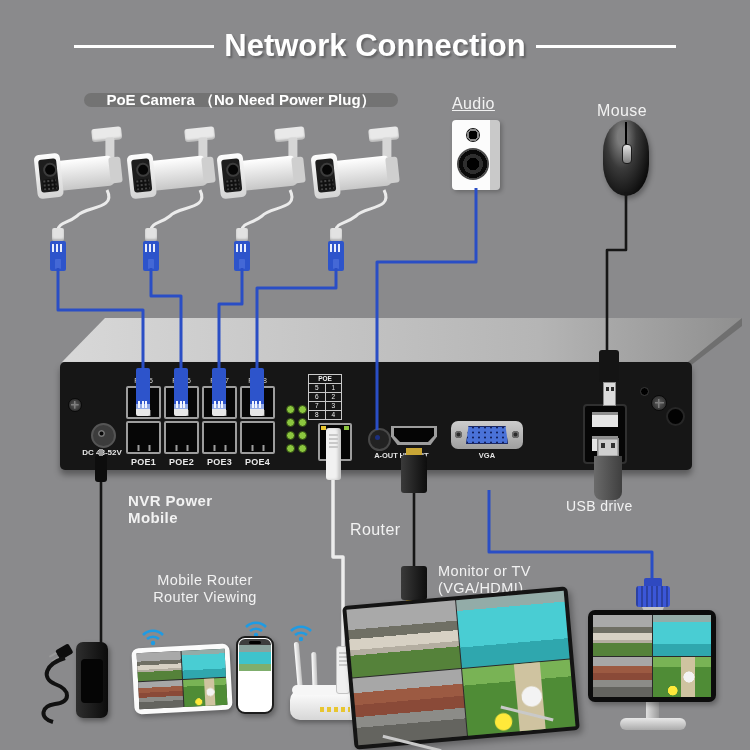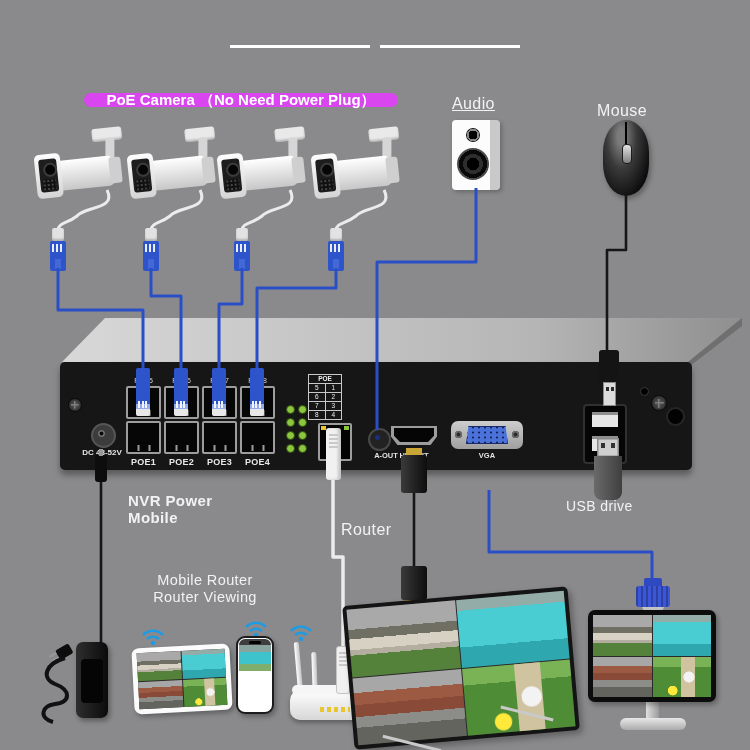--- a/index.html
+++ b/index.html
@@ -7,21 +7,21 @@
          font-family:"Liberation Sans",sans-serif;color:#f2f2f2;}
   .abs{position:absolute;}
   .lbl{position:absolute;color:#f2f2f2;letter-spacing:.4px;}
 
   
   #titlebar{left:0;top:24px;width:750px;height:44px;display:flex;align-items:center;justify-content:center;gap:10px;}
   .trule{width:140px;height:3px;background:#fff;}
   #title{font-size:31px;font-weight:bold;color:#fff;text-shadow:2px 2px 2px rgba(0,0,0,.28);white-space:nowrap;}
 
   
-  #banner{left:84px;top:93px;width:314px;height:14px;background:#d946ef;border-radius:16px;
+  #banner{left:84px;top:93px;width:314px;height:14px;background:#737373;border-radius:16px;
           display:flex;align-items:center;justify-content:center;font-size:15px;font-weight:bold;color:#fff;}
 
   
   .cam{position:absolute;top:126px;width:105px;height:120px;}
   .cam .unit{position:absolute;inset:0;transform:rotate(-6deg);}
   .cam-plate{position:absolute;left:62px;top:4px;width:30px;height:13px;background:#e9e9e9;border-radius:3px;
              box-shadow:inset 0 -2px 2px rgba(0,0,0,.2);}
   .cam-arm{position:absolute;left:74px;top:14px;width:9px;height:26px;background:#d6d6d6;border-radius:2px;transform:rotate(6deg);}
   .cam-barrel{position:absolute;left:16px;top:32px;width:64px;height:30px;border-radius:5px;
               background:linear-gradient(180deg,#ffffff,#c7c7c7);}
@@ -170,36 +170,41 @@
   #brick::before{content:"";position:absolute;left:5px;top:17px;width:22px;height:44px;border-radius:4px;background:#050505;}
   .wifi{position:absolute;width:26px;height:20px;overflow:visible;}
 </style>
 </head>
 <body>
 
 <div id="stage">
 
   <div class="abs" id="titlebar">
     <div class="trule"></div>
+    <div id="title">Network Connection</div>
     <div class="trule"></div>
   </div>
 
   <div class="abs" id="banner">PoE Camera （No Need Power Plug）</div>
 
   <div class="lbl" style="left:452px;top:95px;font-size:16px;text-decoration:underline;">Audio</div>
   <div class="lbl" style="left:597px;top:102px;font-size:16px;">Mouse</div>
   <div class="lbl" style="left:128px;top:476px;font-size:15px;font-weight:bold;line-height:17px;margin-top:16px;">
     <div>NVR Power</div>
     <div>Mobile</div>
   </div>
-  <div class="lbl" style="left:341px;top:521px;font-size:16px;">Router</div>
+  <div class="lbl" style="left:350px;top:521px;font-size:16px;">Router</div>
   <div class="lbl" style="left:566px;top:498px;font-size:14px;text-align:right;">USB drive</div>
   <div class="lbl" style="left:137px;top:572px;width:136px;text-align:center;font-size:14.5px;line-height:17px;">
     <div>Mobile Router</div>
     <div>Router Viewing</div>
+  </div>
+  <div class="lbl" style="left:438px;top:563px;font-size:14.5px;line-height:17px;">
+    <div>Monitor or TV</div>
+    <div>(VGA/HDMI)</div>
   </div>
 
   <div class="cam" style="left:35px;">
     <div class="unit">
       <div class="cam-plate"></div>
       <div class="cam-arm"></div>
       <div class="cam-barrel"></div>
       <div class="cam-rear"></div>
       <div class="cam-hood"></div>
       <div class="cam-face"></div>

